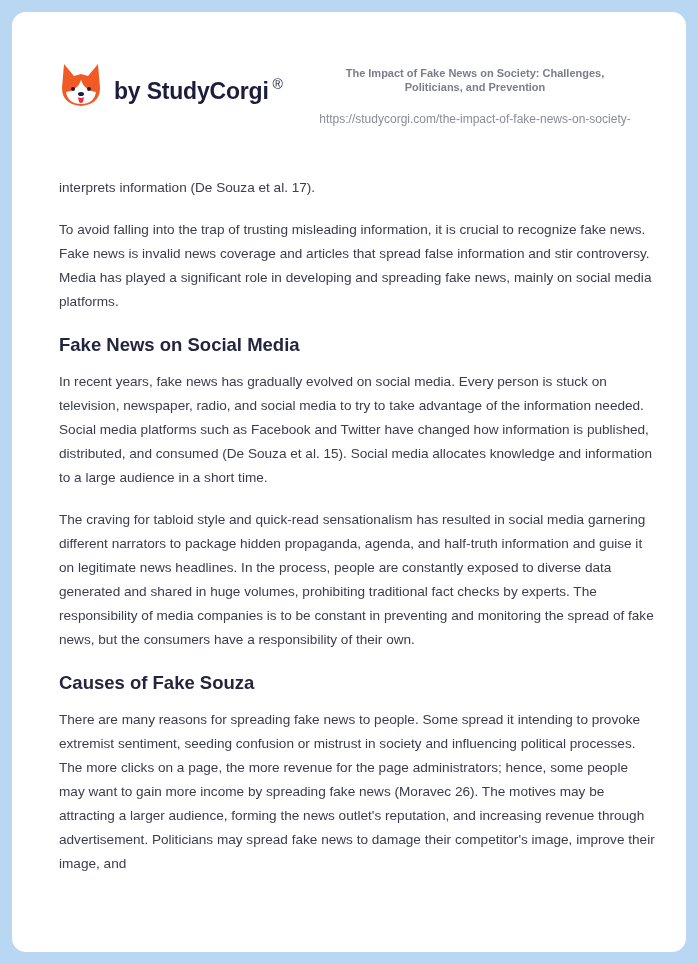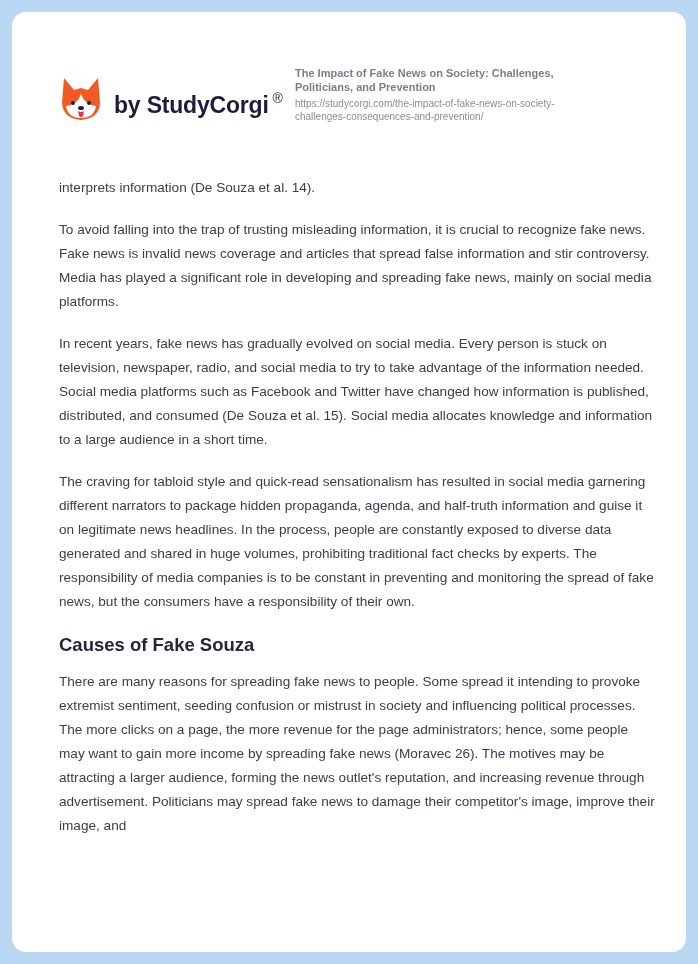--- a/index.html
+++ b/index.html
@@ -17,49 +17,49 @@
     background: #ffffff;
     border-radius: 14px;
     overflow: hidden;
   }
   .header {
     position: absolute;
     left: 0; top: 0; width: 674px; height: 150px;
   }
   .logo {
     position: absolute;
-    left: 48px; top: 64px;
+    left: 48px; top: 50px;
     display: flex; align-items: center;
   }
   .logo-icon { width: 42px; height: 46px; }
   .logo-text {
     margin-left: 12px;
     font-size: 23px; font-weight: bold;
     color: #1c1d3b;
     letter-spacing: -0.2px;
     margin-top: 12px;
   }
   .logo-reg {
     font-size: 14px; color: #1c1d3b;
     position: relative; top: -10px; margin-left: 4px;
     font-weight: normal;
   }
   .doc-meta {
     position: absolute;
     right: 31px; top: 54px;
     width: 360px;
-    text-align: left;
+    text-align: center;
   }
   .doc-title {
     font-size: 11px; font-weight: bold;
     color: #7b7d8c; line-height: 14px;
   }
   .doc-url {
-    font-size: 10px; color: #8a8c99;
-    line-height: 13px; margin-top: 3px;
+    font-size: 12px; color: #8a8c99;
+    line-height: 13px; margin-top: 19px;
   }
   .content {
     position: absolute;
     left: 47px; top: 164px;
     width: 596px;
     color: #3b3c4d;
     font-size: 13.6px;
     line-height: 24px;
   }
   .content p { margin: 0 0 18px 0; }
@@ -87,26 +87,26 @@
       </svg>
       <span class="logo-text"><span>by StudyCorgi</span><span class="logo-reg">®</span></span>
     </div>
     <div class="doc-meta">
       <div class="doc-title">
         <div>The Impact of Fake News on Society: Challenges,</div>
         <div>Politicians, and Prevention</div>
       </div>
       <div class="doc-url">
         <div>https://studycorgi.com/the-impact-of-fake-news-on-society-</div>
-        <div>challenges-consequences-and-prevention/</div>
       </div>
     </div>
   </div>
 
   <div class="content">
-    <p>interprets information (De Souza et al. 14).</p>
+    <p>interprets information (De Souza et al. 17).</p>
     <p>To avoid falling into the trap of trusting misleading information, it is crucial to recognize fake news. Fake news is invalid news coverage and articles that spread false information and stir controversy. Media has played a significant role in developing and spreading fake news, mainly on social media platforms.</p>
+    <h2>Fake News on Social Media</h2>
     <p>In recent years, fake news has gradually evolved on social media. Every person is stuck on television, newspaper, radio, and social media to try to take advantage of the information needed. Social media platforms such as Facebook and Twitter have changed how information is published, distributed, and consumed (De Souza et al. 15). Social media allocates knowledge and information to a large audience in a short time.</p>
     <p>The craving for tabloid style and quick-read sensationalism has resulted in social media garnering different narrators to package hidden propaganda, agenda, and half-truth information and guise it on legitimate news headlines. In the process, people are constantly exposed to diverse data generated and shared in huge volumes, prohibiting traditional fact checks by experts. The responsibility of media companies is to be constant in preventing and monitoring the spread of fake news, but the consumers have a responsibility of their own.</p>
     <h2>Causes of Fake Souza</h2>
     <p>There are many reasons for spreading fake news to people. Some spread it intending to provoke extremist sentiment, seeding confusion or mistrust in society and influencing political processes. The more clicks on a page, the more revenue for the page administrators; hence, some people may want to gain more income by spreading fake news (Moravec 26). The motives may be attracting a larger audience, forming the news outlet's reputation, and increasing revenue through advertisement. Politicians may spread fake news to damage their competitor's image, improve their image, and</p>
   </div>
 </div>
 
 </body></html>

